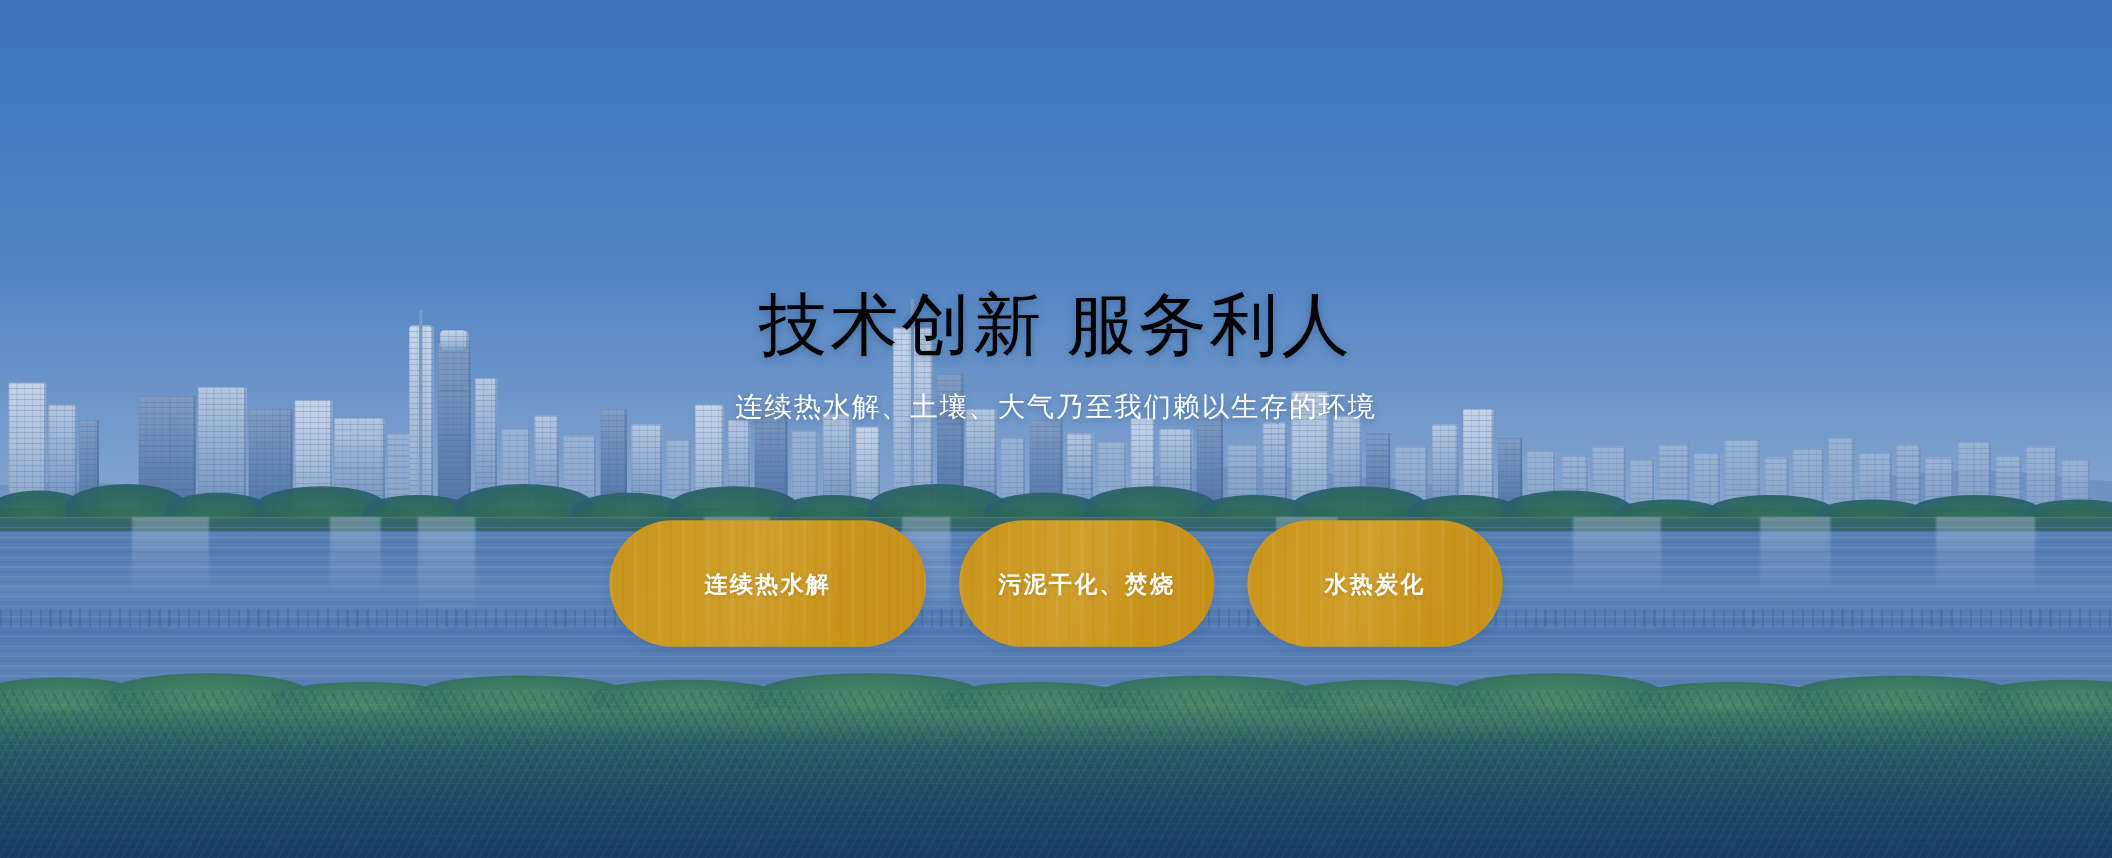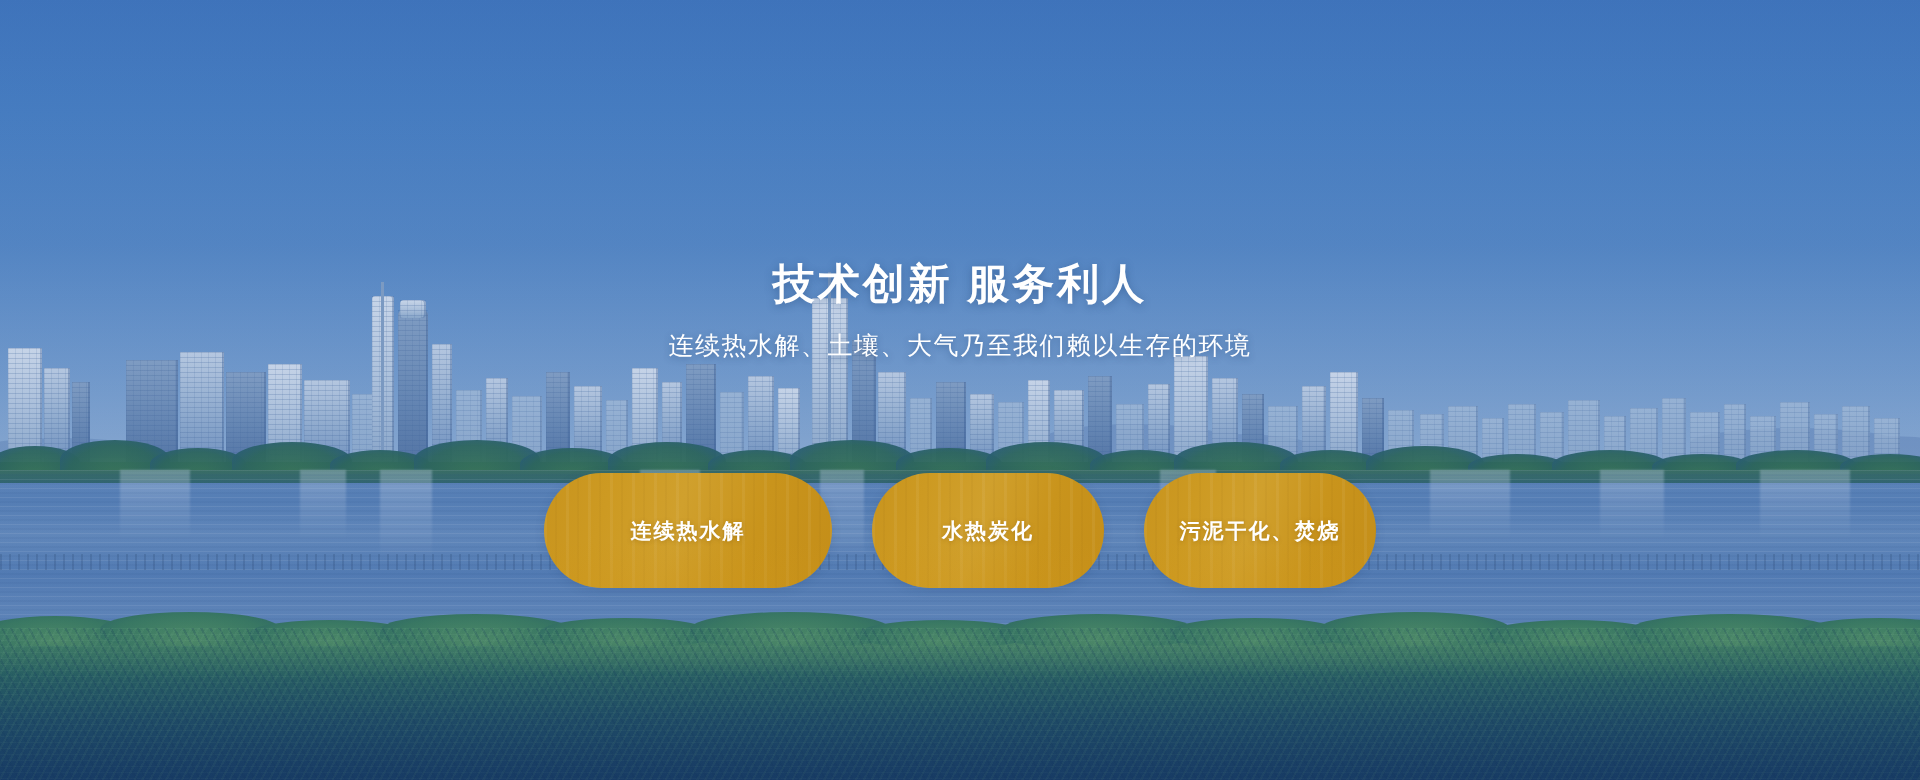--- a/index.html
+++ b/index.html
@@ -149,42 +149,42 @@
     background:linear-gradient(to bottom, rgba(40,90,165,.10) 0%, rgba(35,80,155,.16) 55%, rgba(28,70,145,.22) 100%);
     pointer-events:none;
   }
 
   
   .copy{
     position:absolute; left:0; top:258px; width:1920px;
     text-align:center; z-index:6;
   }
   .headline{
-    color:#ffffff;
-    font-size:42px;
-    font-weight:bold;
+    color:#000000;
+    font-size:62px;
+    font-weight:normal;
     letter-spacing:3px;
     line-height:1.22;
     text-shadow:0 2px 8px rgba(25,60,110,.40);
   }
   .subhead{
     margin-top:20px;
     color:#ffffff;
     font-size:25px;
     font-weight:normal;
     letter-spacing:1.5px;
     line-height:1.3;
     text-shadow:0 2px 7px rgba(25,60,110,.45);
   }
 
   
   .pills{
     position:absolute; top:473px; left:0; width:1920px;
     display:flex; justify-content:center; align-items:flex-start;
-    gap:40px;
+    gap:30px;
     z-index:7;
   }
   .pill{
     height:115px;
     display:flex; align-items:center; justify-content:center;
     border-radius:58px;
     background:linear-gradient(105deg,#c8941e 0%,#cd9a22 22%,#d0a02d 46%,#c9941c 72%,#c48e19 100%);
     color:#ffffff;
     font-size:21px;
     font-weight:bold;
@@ -361,21 +361,21 @@
 
   <div class="copy">
     <div class="headline">技术创新  服务利人</div>
     <div class="subhead">连续热水解、土壤、大气乃至我们赖以生存的环境</div>
   </div>
 
   <div class="pills">
     <div class="pill pill-1">
       <span>连续热水解</span>
     </div>
+    <div class="pill pill-3">
+      <span>污泥干化、焚烧</span>
+    </div>
     <div class="pill pill-2">
       <span>水热炭化</span>
     </div>
-    <div class="pill pill-3">
-      <span>污泥干化、焚烧</span>
-    </div>
   </div>
 
 </div>
 
 </body></html>

